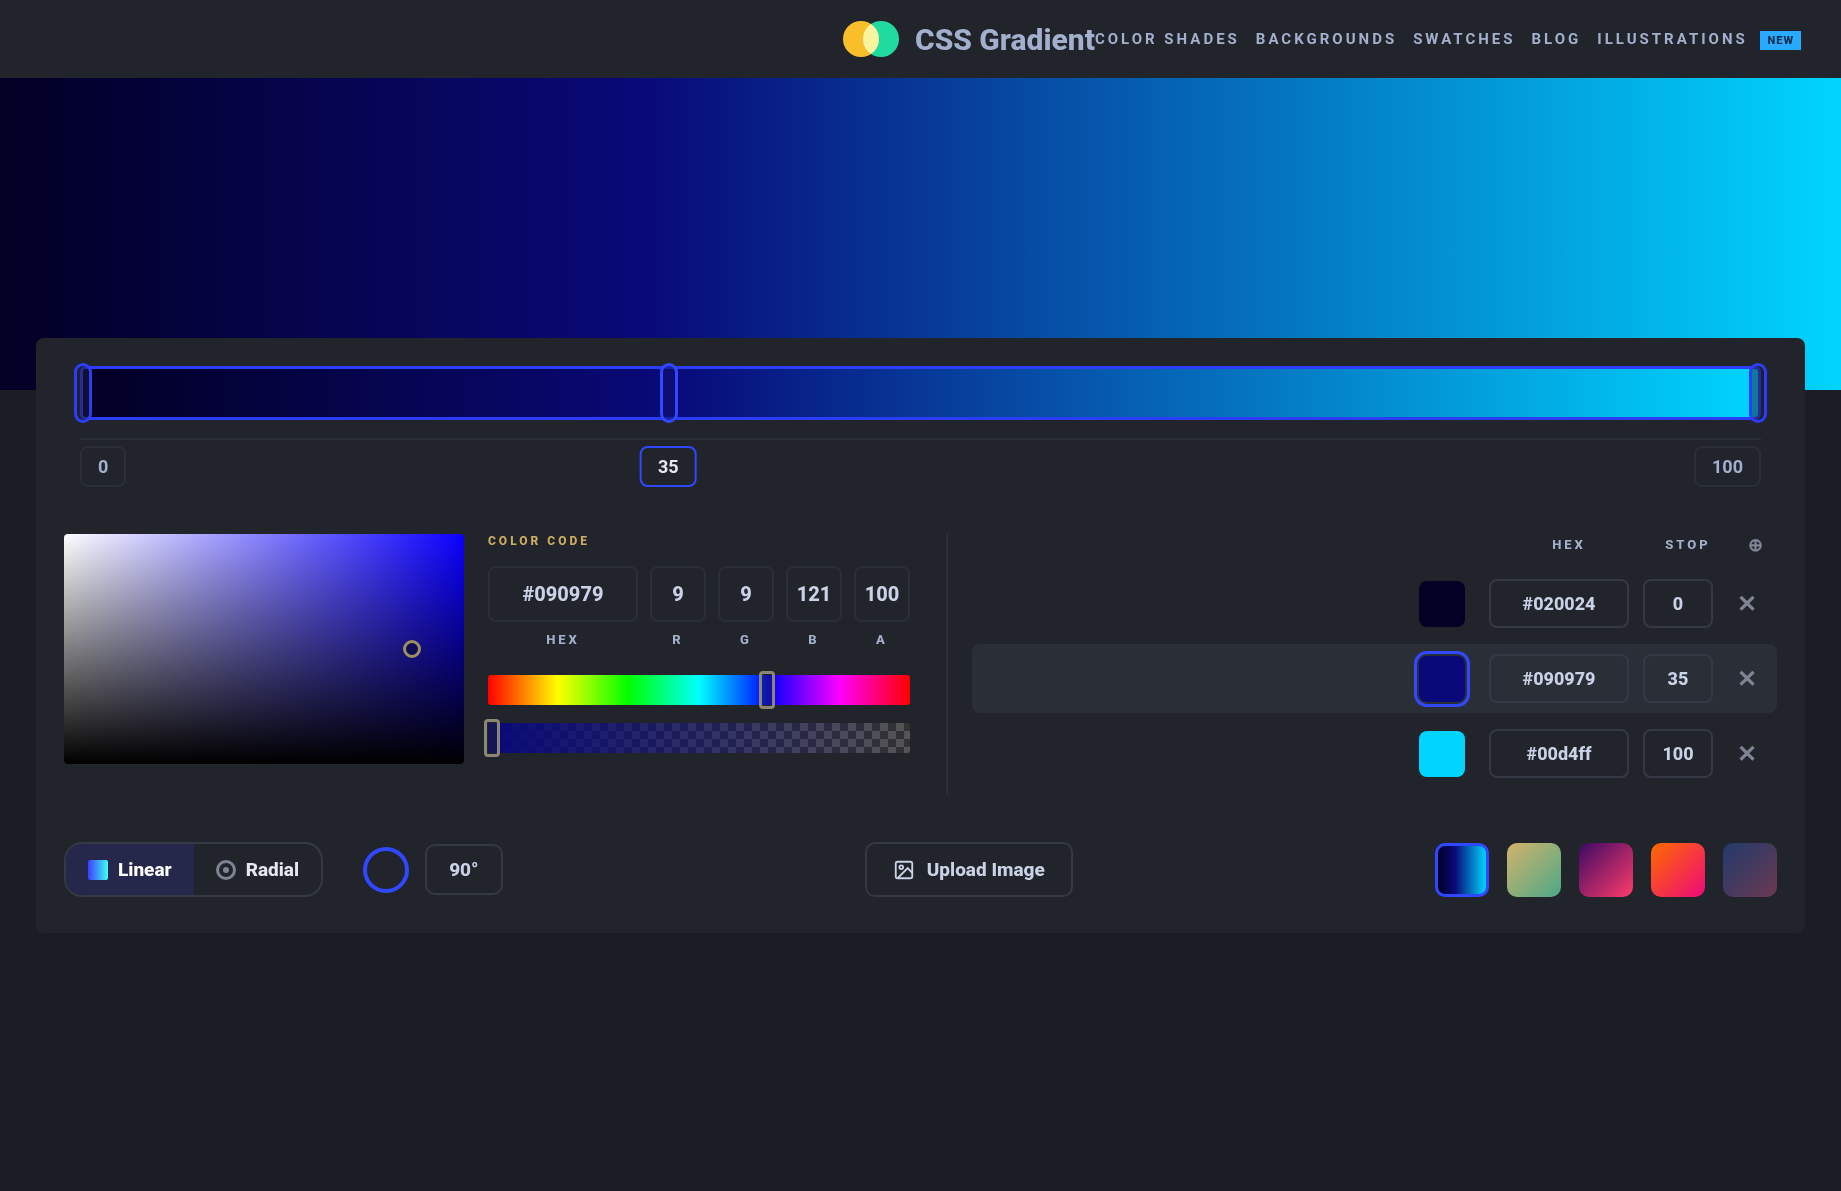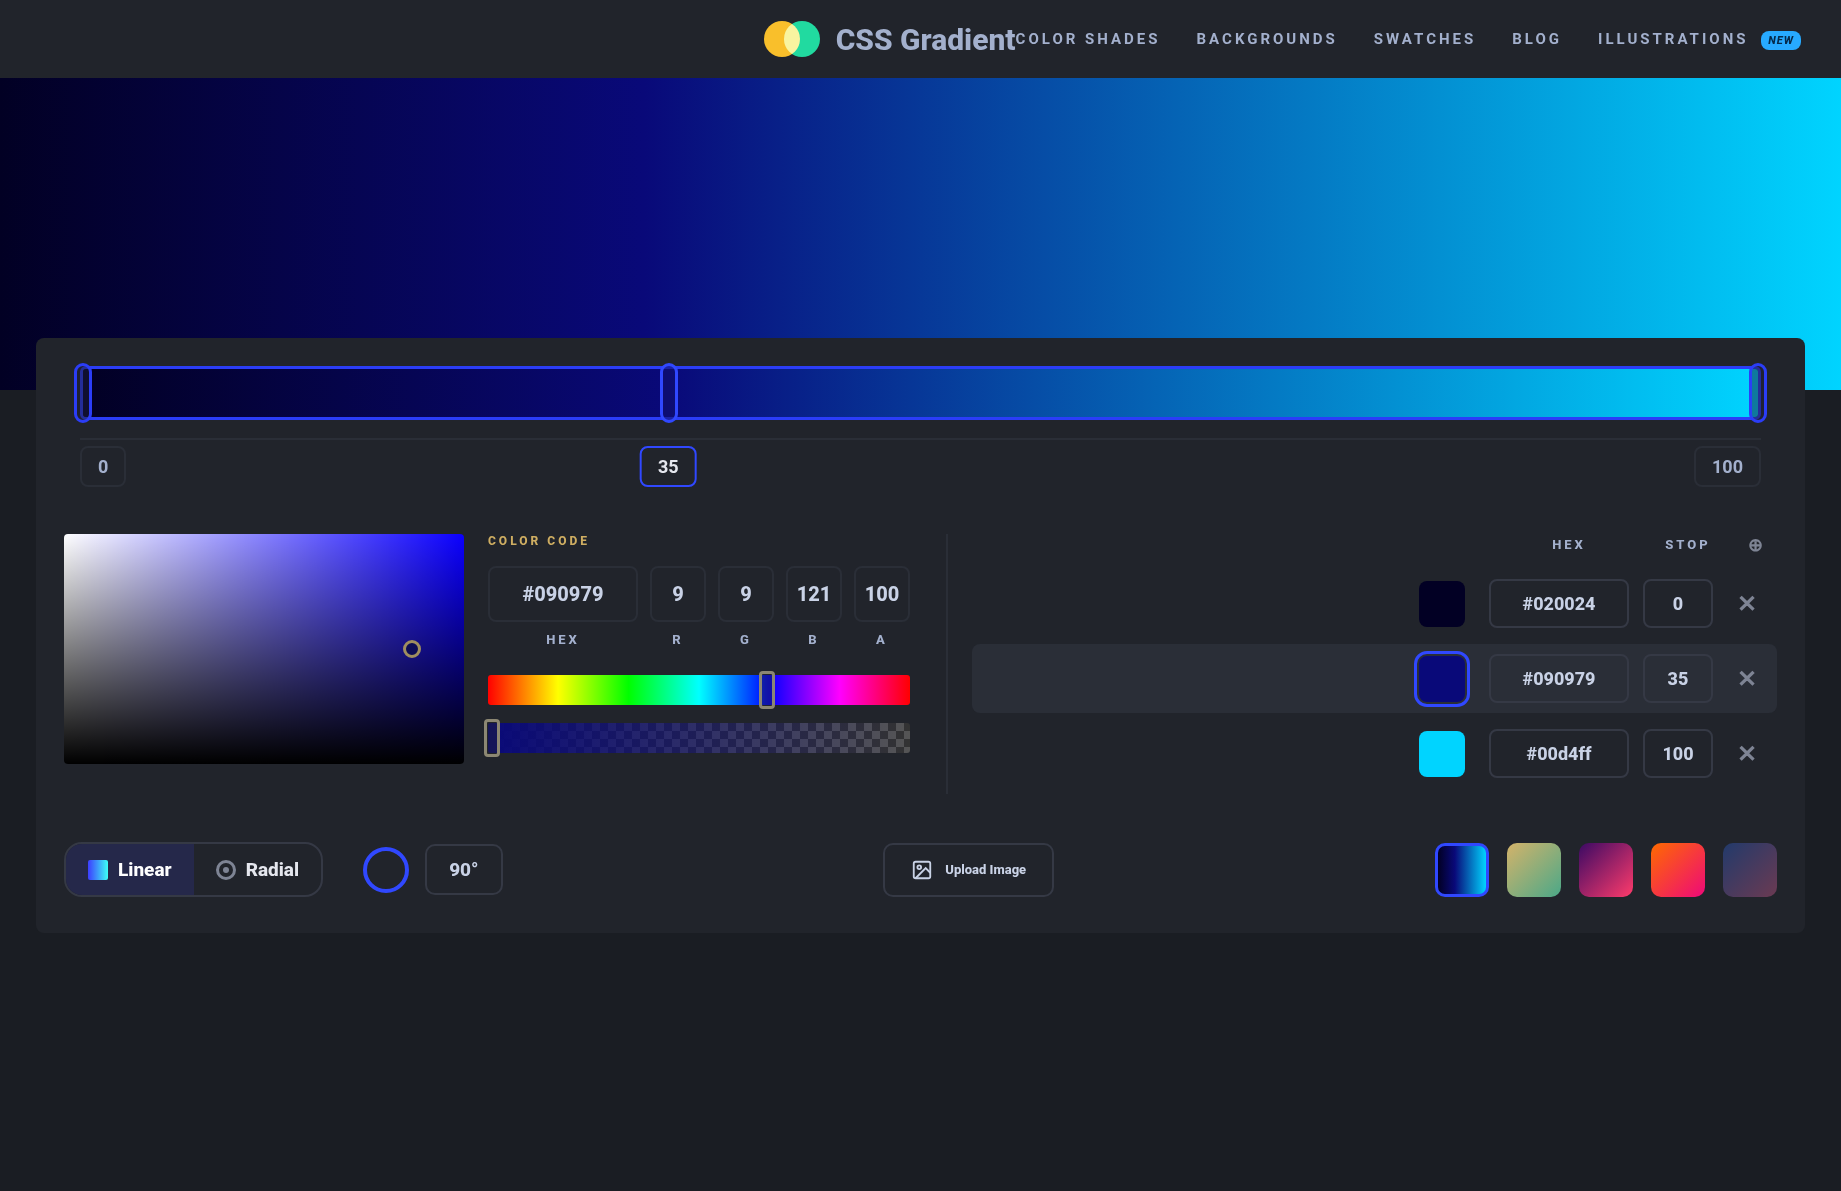--- a/index.html
+++ b/index.html
@@ -26,29 +26,29 @@
   }
   .logo-left, .logo-right {
     position: absolute; top: 0; width: 36px; height: 36px; border-radius: 50%;
     mix-blend-mode: screen;
   }
   .logo-left  { left: 0;  background: #f8b500; }
   .logo-right { right: 0; background: #00d48d; }
   .brand-title {
     font-size: 30px; font-weight: 800; color: #a3b0cd;
   }
-  .nav { display: flex; gap: 36px; align-items: center; }
+  .nav { display: flex; gap: 16px; align-items: center; }
   .nav a {
     color: #a3b0cd; text-decoration: none; font-weight: 700;
     letter-spacing: 3px; font-size: 15px;
   }
   .nav-badge {
     background: #27aaff; color: #052a4a;
     font-size: 11px; font-weight: 800; letter-spacing: 1px;
-    padding: 3px 7px; border-radius: 8px; margin-left: 6px; font-style: italic;
+    padding: 3px 7px; border-radius: 0; margin-left: 6px;
   }
 
   
   .preview {
     height: 312px;
     background: linear-gradient(90deg, #090979 0%, #090979 35%, #1a6fb0 70%, #00a8ff 100%);
     
   }
 
   
@@ -222,21 +222,21 @@
     border: 4px solid #3048ff;
   }
   .angle-box {
     border: 2px solid #353945; border-radius: 10px;
     padding: 12px 22px; font-weight: 800; font-size: 19px; color:#c9d2e6;
   }
 
   .upload-btn {
     display:flex; align-items:center; gap:12px;
     border: 2px solid #353945; border-radius: 10px;
-    padding: 14px 26px; font-weight: 800; font-size: 13px; color:#c9d2e6;
+    padding: 14px 26px; font-weight: 800; font-size: 19px; color:#c9d2e6;
   }
 
   .presets { display:flex; gap:18px; }
   .preset {
     width: 54px; height: 54px; border-radius: 10px;
   }
   .preset.p1 { background: linear-gradient(90deg,#020024 0%,#090979 35%,#00d4ff 100%); border: 3px solid #3048ff; }
   .preset.p2 { background: linear-gradient(135deg,#d4b36a,#4ba888); }
   .preset.p3 { background: linear-gradient(135deg,#3b0a64,#ff3b6b); }
   .preset.p4 { background: linear-gradient(135deg,#ff6a00,#ee0979); }

